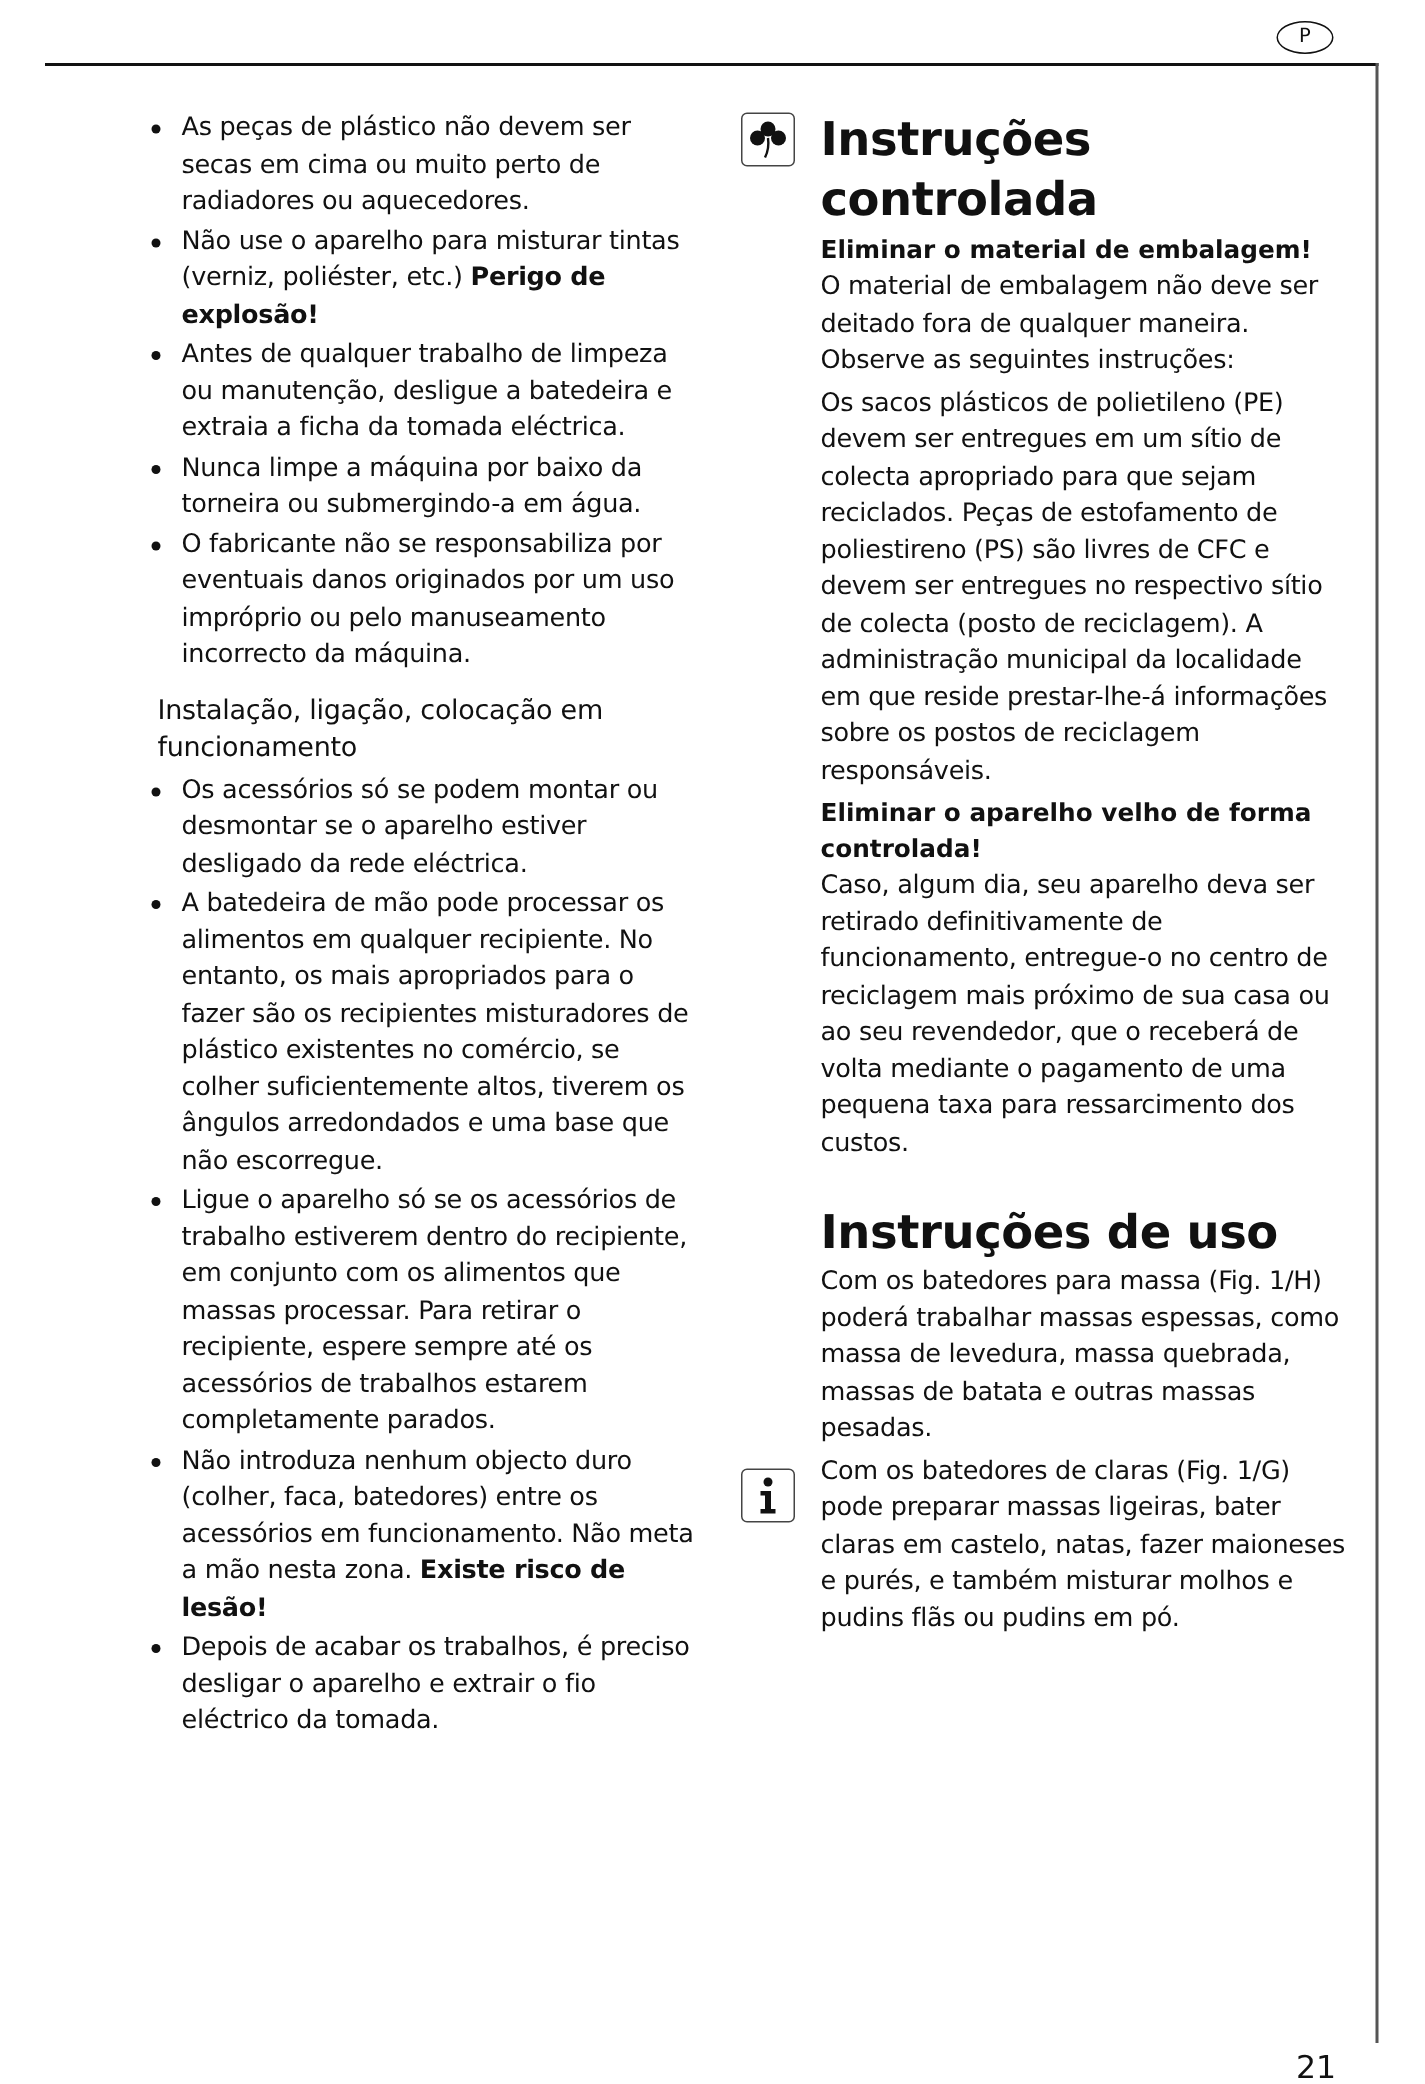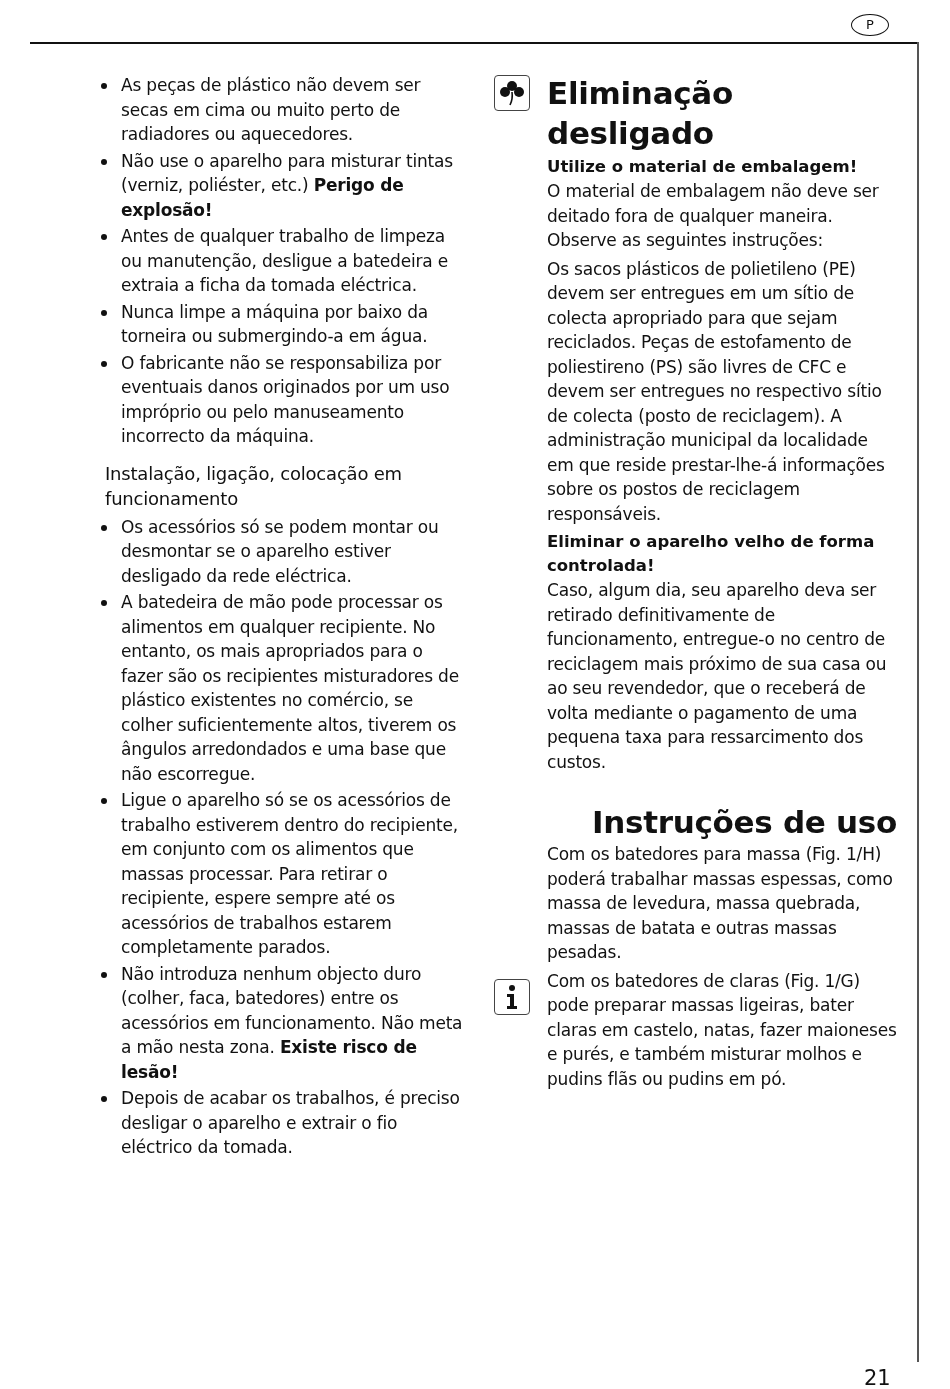--- a/index.html
+++ b/index.html
@@ -57,28 +57,28 @@
 <div class="icon-box icon-clover">
   <svg width="28" height="28" viewBox="0 0 28 28">
     <circle cx="14" cy="7" r="5" fill="#111"></circle>
     <circle cx="7" cy="13" r="5" fill="#111"></circle>
     <circle cx="21" cy="13" r="5" fill="#111"></circle>
     <path d="M14 13 Q15 20 12 26" stroke="#111" stroke-width="1.6" fill="none"></path>
   </svg>
 </div>
 
 <div class="col-right">
-  <h1 class="h1">Eliminação desligado</h1>
-  <div class="h-sub">Utilize o material de embalagem!</div>
+  <h1 class="h1">Instruções controlada</h1>
+  <div class="h-sub">Eliminar o material de embalagem!</div>
   <p class="para">O material de embalagem não deve ser deitado fora de qualquer maneira. Observe as seguintes instruções:</p>
   <p class="para">Os sacos plásticos de polietileno (PE) devem ser entregues em um sítio de colecta apropriado para que sejam reciclados. Peças de estofamento de poliestireno (PS) são livres de CFC e devem ser entregues no respectivo sítio de colecta (posto de reciclagem). A administração municipal da localidade em que reside prestar-lhe-á informações sobre os postos de reciclagem responsáveis.</p>
   <div class="h-sub">Eliminar o aparelho velho de forma controlada!</div>
   <p class="para">Caso, algum dia, seu aparelho deva ser retirado definitivamente de funcionamento, entregue-o no centro de reciclagem mais próximo de sua casa ou ao seu revendedor, que o receberá de volta mediante o pagamento de uma pequena taxa para ressarcimento dos custos.</p>
 
-  <h1 class="h1" style="margin-top:28px;text-align:right;">Instruções de uso</h1>
+  <h1 class="h1" style="margin-top:28px;">Instruções de uso</h1>
   <p class="para">Com os batedores para massa (Fig. 1/H) poderá trabalhar massas espessas, como massa de levedura, massa quebrada, massas de batata e outras massas pesadas.</p>
   <p class="para">Com os batedores de claras (Fig. 1/G) pode preparar massas ligeiras, bater claras em castelo, natas, fazer maioneses e purés, e também misturar molhos e pudins flãs ou pudins em pó.</p>
 </div>
 
 <div class="icon-box icon-info">
   <svg width="24" height="28" viewBox="0 0 24 28">
     <circle cx="12" cy="5" r="3" fill="#111"></circle>
     <path d="M7 11 H14 V23 H17 V26 H7 V23 H10 V14 H7 Z" fill="#111"></path>
   </svg>
 </div>

